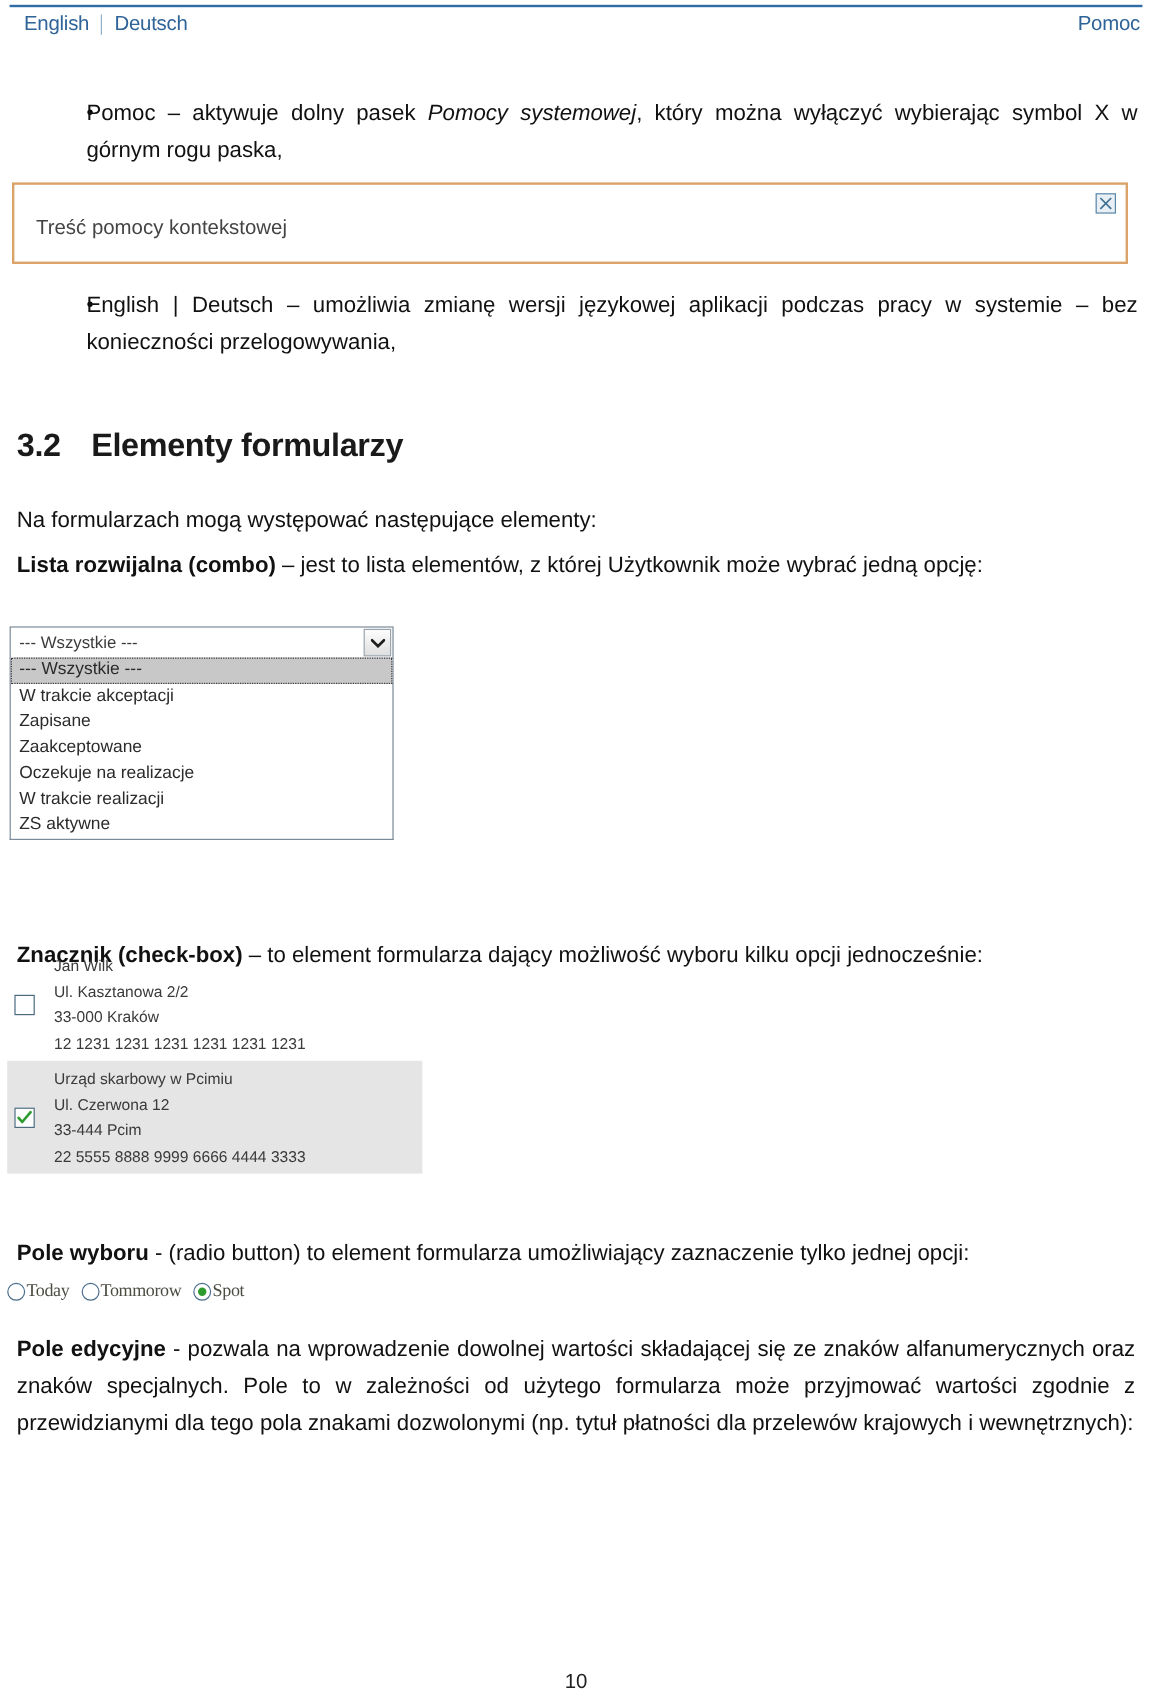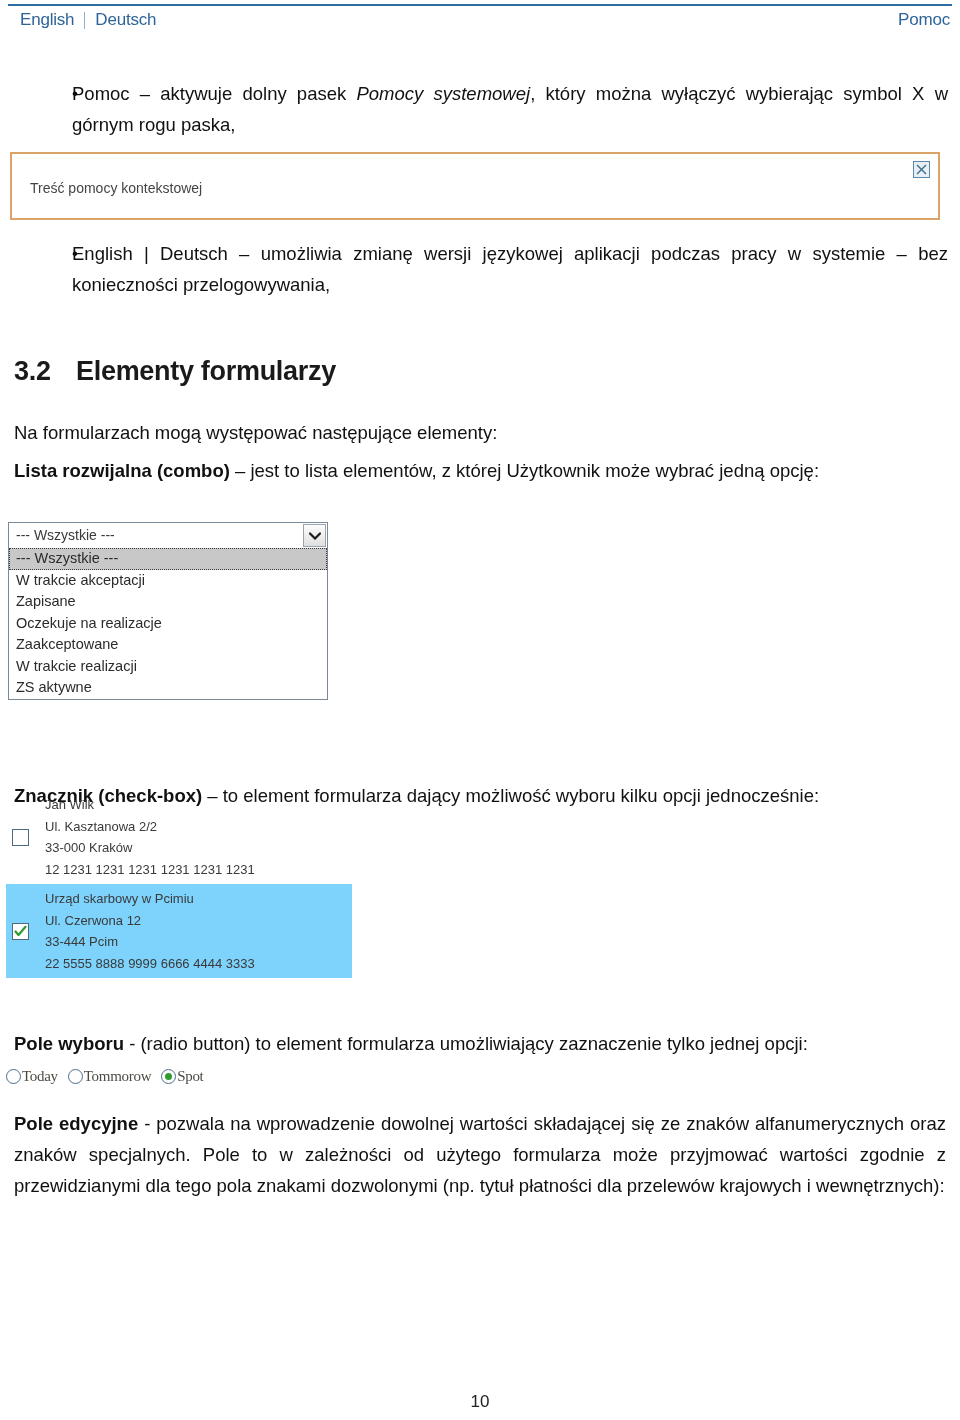--- a/index.html
+++ b/index.html
@@ -109,21 +109,21 @@
     width: 930px;
     height: 68px;
     border: 2px solid #dca368;
     background: #ffffff;
     box-sizing: border-box;
   }
   .helpbar-text {
     position: absolute;
     left: 18px;
     top: 26px;
-    font-size: 14px;
+    font-size: 17px;
     color: #444;
     font-family: "Liberation Sans", sans-serif;
   }
   .helpbar-close {
     position: absolute;
     right: 8px;
     top: 7px;
     width: 17px;
     height: 17px;
     border: 1px solid #5b87a8;
@@ -229,21 +229,21 @@
     top: 790px;
     width: 346px;
     font-family: "Liberation Sans", sans-serif;
   }
   .check-row {
     display: flex;
     align-items: center;
     padding: 4px 0 4px 6px;
     box-sizing: border-box;
   }
-  .check-row.hl { background: #7dd3fc; }
+  .check-row.hl { background: #e5e5e5; }
   .check-box {
     flex: 0 0 auto;
     width: 17px;
     height: 17px;
     border: 1px solid #4c6b80;
     background: #ffffff;
     box-sizing: border-box;
     margin-right: 16px;
     display: flex;
     align-items: center;
@@ -360,22 +360,22 @@
       <div class="combo-arrow">
         <svg width="12" height="8" viewBox="0 0 12 8" aria-hidden="true">
           <path d="M1 1.5 L6 6.5 L11 1.5" fill="none" stroke="#1d1d1d" stroke-width="2.2" stroke-linecap="round"></path>
         </svg>
       </div>
     </div>
     <ul class="combo-list">
       <li class="sel">--- Wszystkie ---</li>
       <li>W trakcie akceptacji</li>
       <li>Zapisane</li>
+      <li>Zaakceptowane</li>
       <li>Oczekuje na realizacje</li>
-      <li>Zaakceptowane</li>
       <li>W trakcie realizacji</li>
       <li>ZS aktywne</li>
     </ul>
   </div>
 
   <div class="para" id="p-check"><b>Znacznik (check-box)</b><span> – to element formularza dający możliwość wyboru kilku opcji jednocześnie:</span></div>
 
   <div class="checklist">
     <div class="check-row">
       <div class="check-box"></div>

